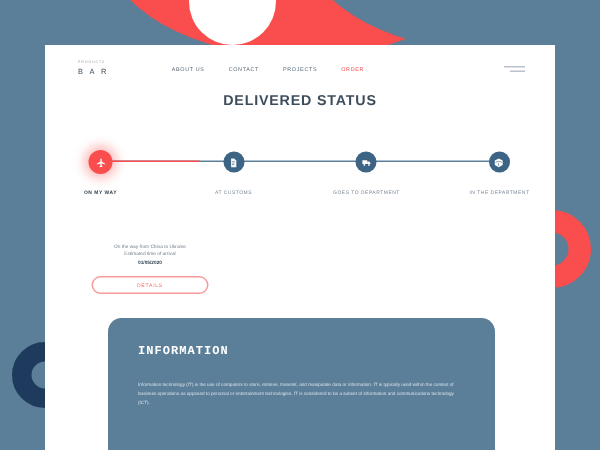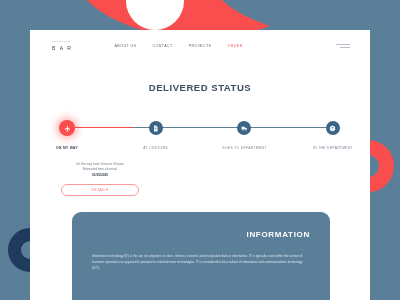--- a/index.html
+++ b/index.html
@@ -95,21 +95,20 @@
   .burger i:nth-child(1){ width:14px; }
   .burger i:nth-child(2){ width:10px; margin-left:4px; }
 
   
   .page-title {
     text-align:center;
     font-size:9.5px;
     letter-spacing:.55px;
     color:#3d4d5c;
     font-weight:700;
-    margin-top:20px;
   }
 
   
   .tracker {
     position:relative;
     margin:24px 26px 0 26px;
     height:22px;
   }
   .track-line {
     position:absolute;
@@ -203,25 +202,26 @@
   
   .info-panel {
     position:absolute;
     left:42px; top:182px;
     width:258px; height:108px;
     background:#5c7f99;
     border-radius:9px 9px 0 0;
     padding:18px 20px 0 20px;
   }
   .info-title {
-    text-align:right;
+    text-align:left;
     color:#ffffff;
     font-size:8px;
     letter-spacing:.7px;
     font-weight:700;
+    font-family:Liberation Mono, monospace;
   }
   .info-body {
     margin-top:14px;
     color:#d4e0e9;
     font-size:3.1px;
     line-height:1.95;
     text-align:left;
   }
 </style>
 </head>

